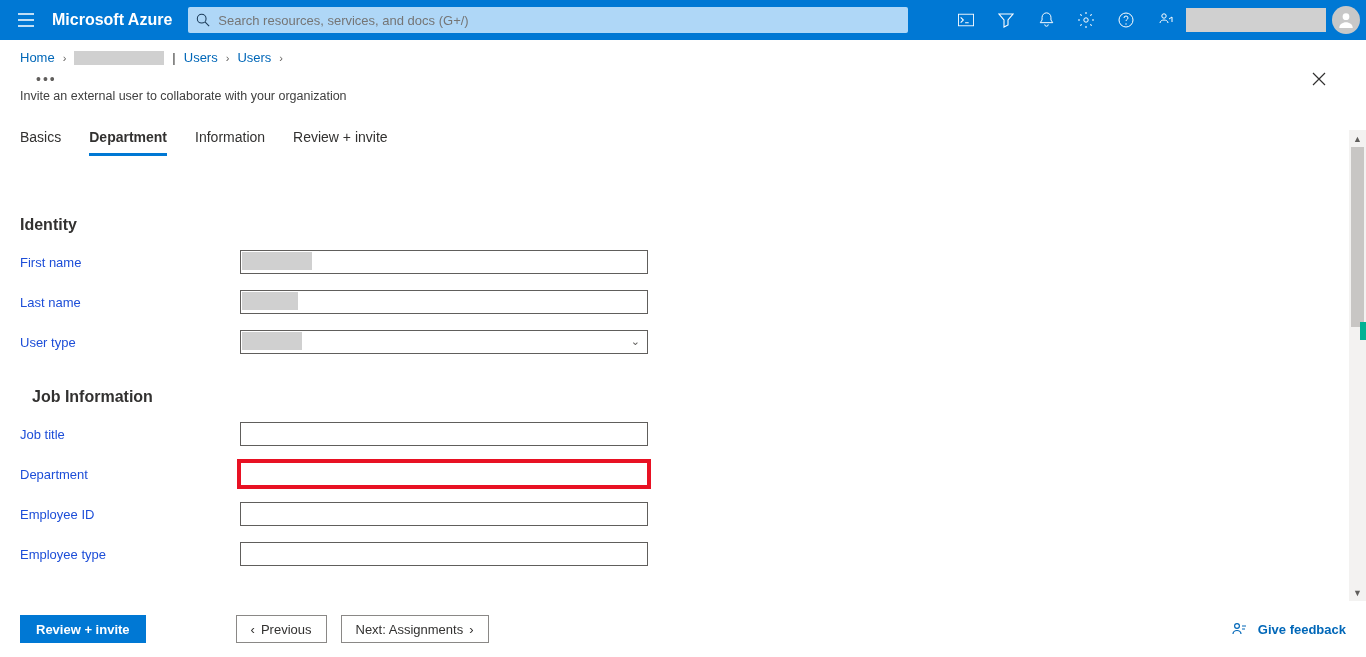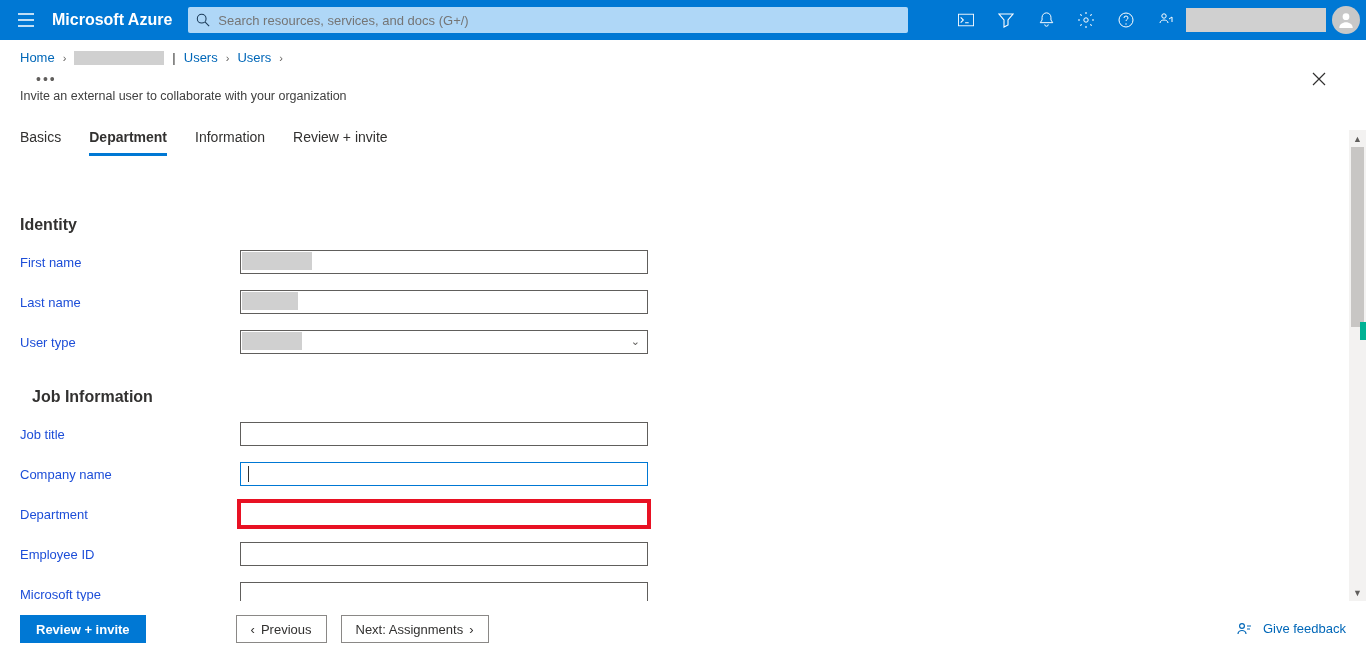--- a/index.html
+++ b/index.html
@@ -88,21 +88,21 @@
   }
   .btn-primary {
     background:#0078d4; color:#fff; border:none; height:28px; padding:0 16px;
     font-size:13px; font-weight:600; cursor:pointer;
   }
   .btn-secondary {
     background:#fff; color:#323130; border:1px solid #8a8886; height:28px; padding:0 14px;
     font-size:13px; cursor:pointer; display:inline-flex; align-items:center; gap:6px;
   }
   .btn-gap { width:90px; }
-  .feedback-link { margin-left:auto; display:flex; gap:11px; color:#0067b8; font-size:13px; cursor:pointer; }
+  .feedback-link { margin-left:auto; display:flex; align-items:center; gap:11px; color:#0067b8; font-size:13px; cursor:pointer;font-weight:bold; }
 
   
   .fake-scrollbar {
     position:absolute; right:0; top:130px; bottom:56px; width:17px; background:#f3f2f1;
   }
   .fake-scrollbar .thumb {
     position:absolute; left:2px; right:2px; top:0; height:180px; background:#c8c6c4;
   }
   .fake-scrollbar .arrow {
     position:absolute; left:0; right:0; height:17px; display:flex; align-items:center; justify-content:center;
@@ -237,40 +237,33 @@
     </div>
   </div>
 
   <div class="section-head" style="margin-top:34px;margin-left:12px;">Job Information</div>
 
   <div class="form-row">
     <div class="form-label">Job title</div>
     <input class="form-input" type="text" value="" style="">
   </div>
 
-  <div class="form-row">
-    <div class="form-label">Company name</div>
-    <div style="width:408px; position:relative;">
-      <input class="form-input focused" type="text" value="" style="">
-      <span class="cursor-bar" style="position:absolute; left:6px; top:4px;"></span>
-    </div>
-  </div>
 
   <div class="form-row">
     <div class="form-label">Department</div>
     <input class="form-input highlight-red" type="text" value="" style="">
   </div>
 
   <div class="form-row">
     <div class="form-label">Employee ID</div>
     <input class="form-input" type="text" value="" style="">
   </div>
 
   <div class="form-row">
-    <div class="form-label">Microsoft type</div>
+    <div class="form-label">Employee type</div>
     <input class="form-input" type="text" value="" style="">
   </div>
 
 </div>
 
 <div class="fake-scrollbar">
   <div class="arrow" style="top:0">▲</div>
   <div class="thumb" style="top:17px;"></div>
   <div class="arrow" style="bottom:0">▼</div>
 </div>

